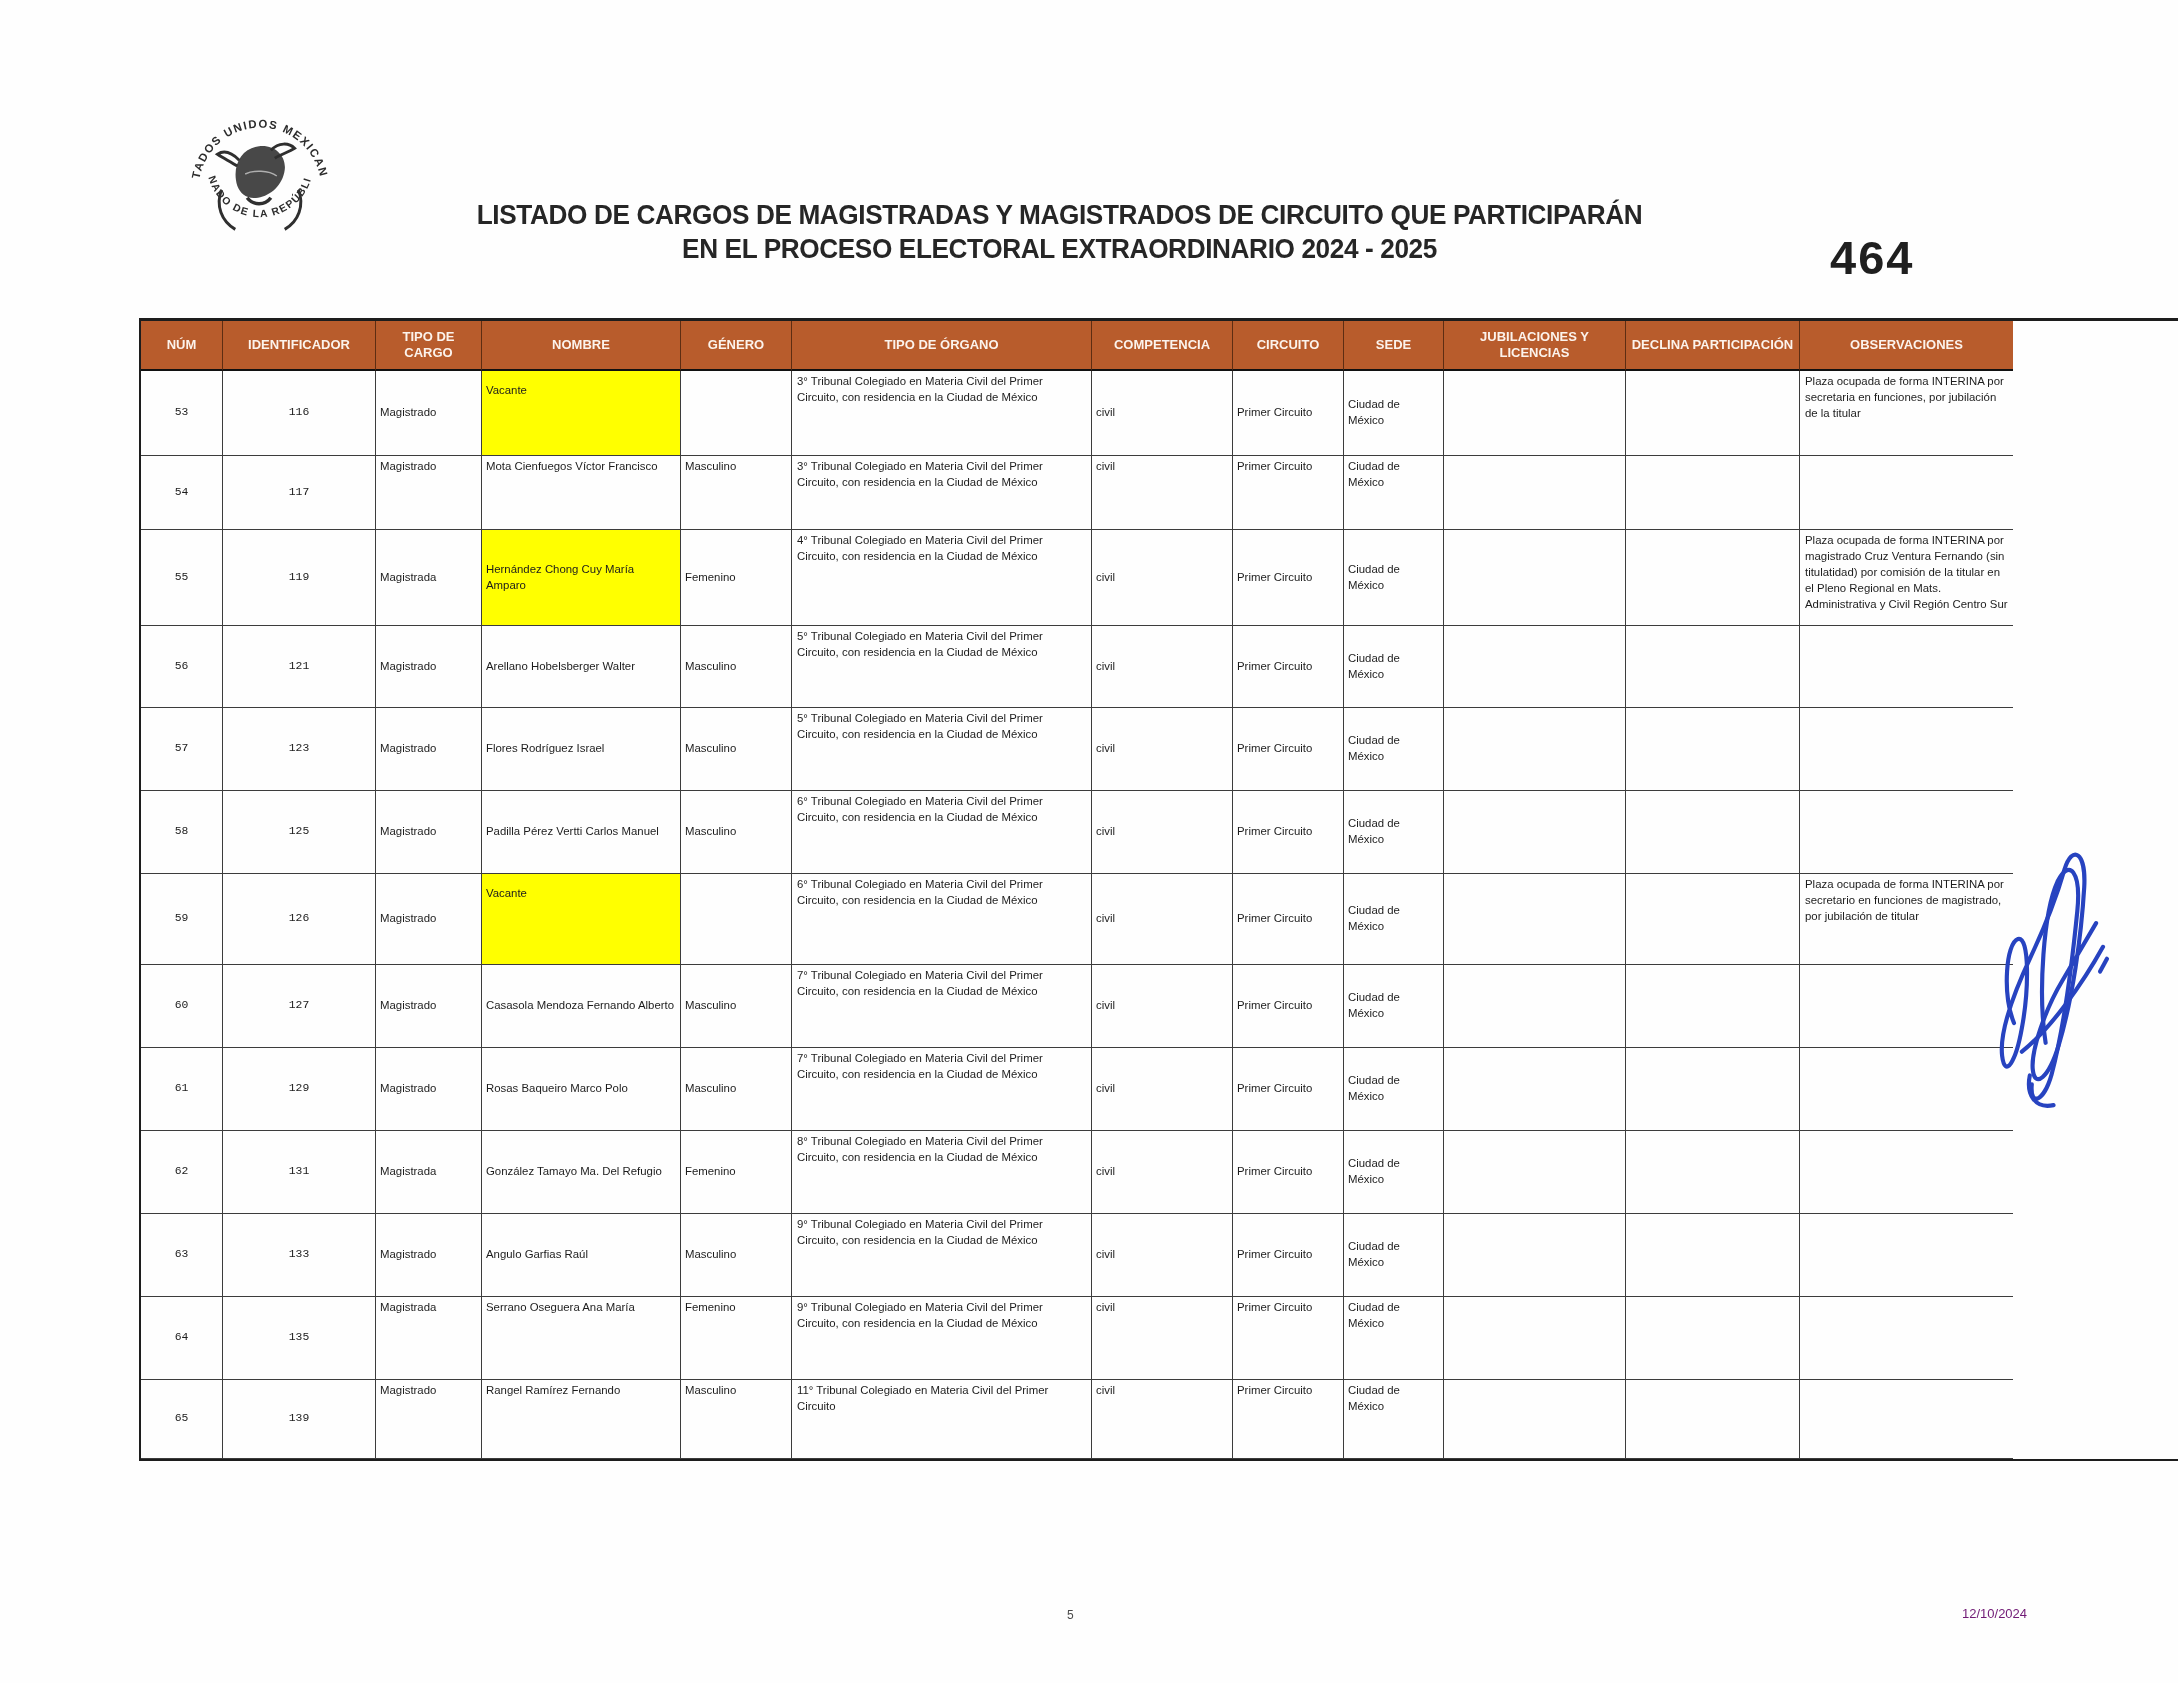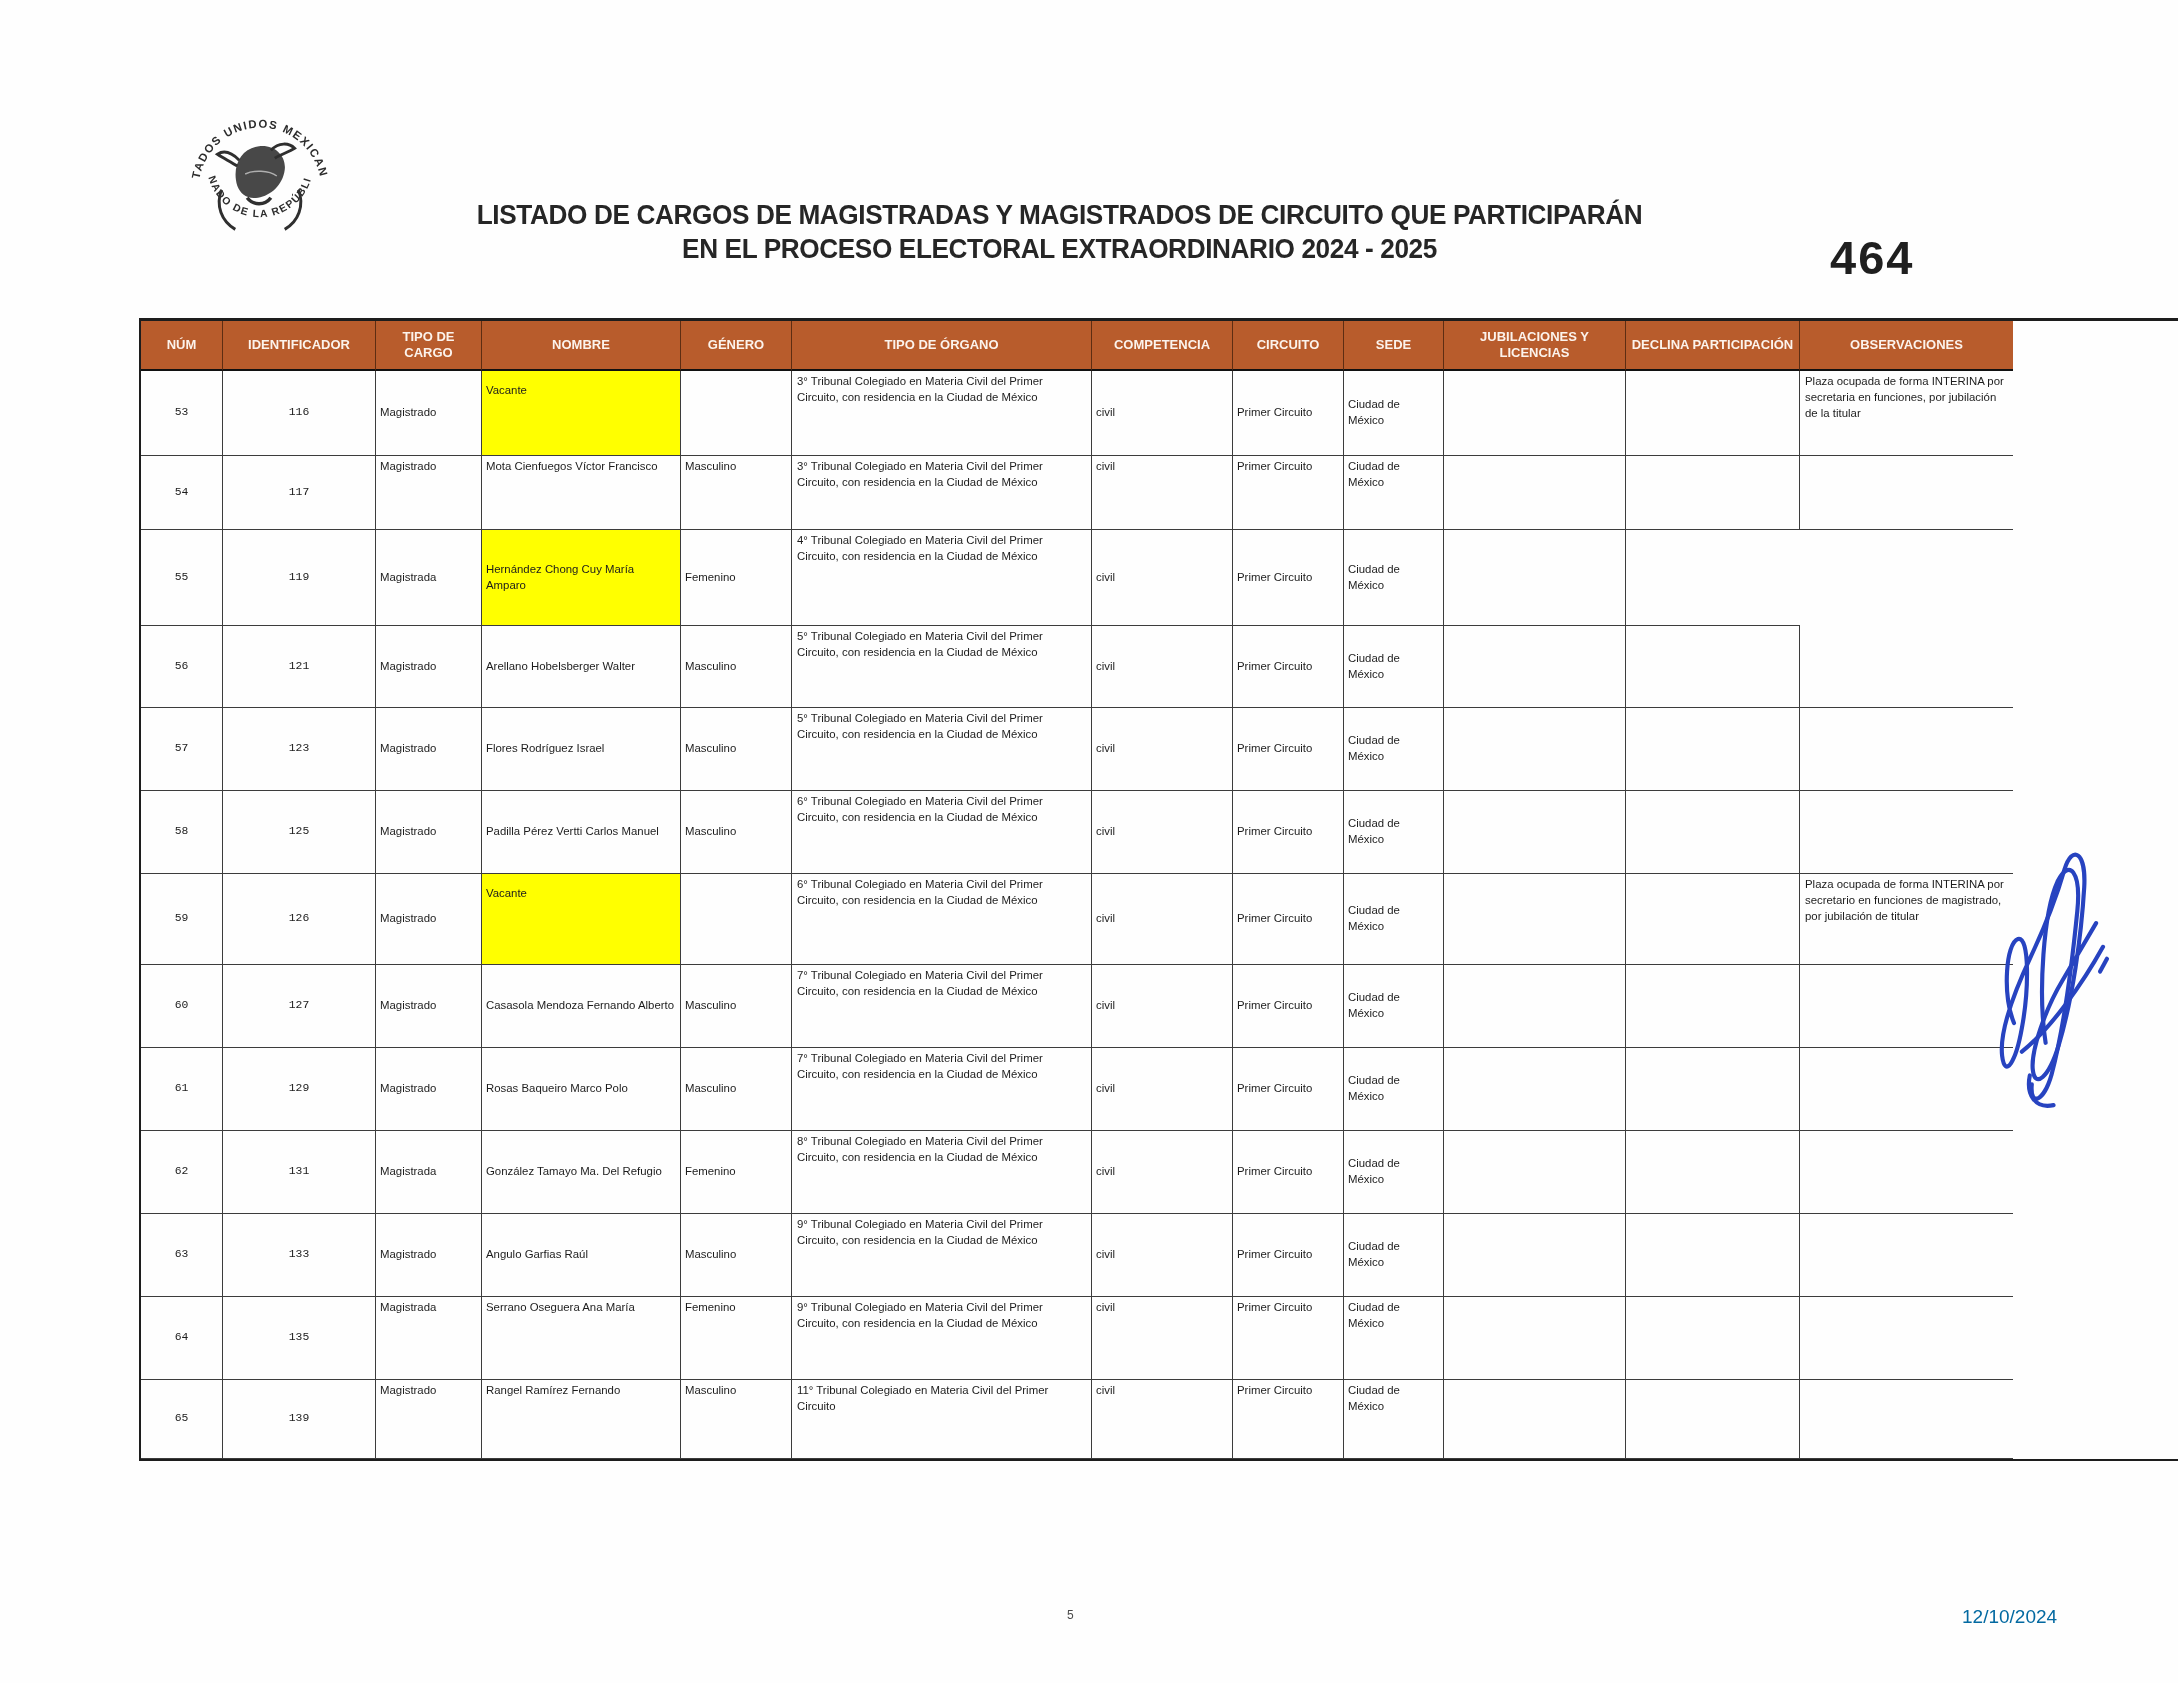--- a/index.html
+++ b/index.html
@@ -23,21 +23,21 @@
   .cleft{justify-content:flex-start;padding:2px 4px;text-align:left;}
   .cblock{padding:3px 5px 2px 5px;}
   .top-align .cflex.cleft{align-items:flex-start;padding-top:3px;}
   .vac{align-items:flex-start !important;padding-top:12px;}
   .hl{background:#ffff00;}
   b{font-weight:normal;}
 
   
   .signature{position:absolute;left:1984px;top:840px;width:149px;height:277px;}
   .footer-page{position:absolute;left:1067px;top:1608px;font-size:12px;color:#4a4a4a;}
-  .footer-date{position:absolute;left:1962px;top:1606px;font-size:19px;color:#0369a1;}
+  .footer-date{position:absolute;left:1962px;top:1606px;font-size:13px;color:#701a75;}
 </style>
 </head>
 <body>
 
 <div class="page">
 
   <svg class="seal" viewBox="0 0 170 170">
     <defs>
       <path id="sealTop" d="M 24,88 A 62,62 0 0 1 146,88" fill="none"></path>
       <path id="sealBot" d="M 32,84 A 54,54 0 0 0 138,84" fill="none"></path>
@@ -115,20 +115,21 @@
           <div class="cell cflex ccenter">119</div>
           <div class="cell cflex cleft">Magistrada</div>
           <div class="cell cflex cleft hl">Hernández Chong Cuy María Amparo</div>
           <div class="cell cflex cleft">Femenino</div>
           <div class="cell cblock">4° Tribunal Colegiado en Materia Civil del Primer Circuito, con residencia en la Ciudad de México</div>
           <div class="cell cflex cleft">civil</div>
           <div class="cell cflex cleft">Primer Circuito</div>
           <div class="cell cflex cleft">Ciudad de México</div>
           <div class="cell cflex cleft"></div>
           <div class="cell cflex cleft"></div>
+          <div class="cell cblock">Plaza ocupada de forma <b>INTERINA</b> por magistrado Cruz Ventura Fernando <b>(sin titulatidad)</b> por comisión de la titular en el Pleno Regional en Mats. Administrativa y Civil Región Centro Sur</div>
         </div>
         <div class="trow" style="min-height: 82px;">
           <div class="cell cflex ccenter">56</div>
           <div class="cell cflex ccenter">121</div>
           <div class="cell cflex cleft">Magistrado</div>
           <div class="cell cflex cleft">Arellano Hobelsberger Walter</div>
           <div class="cell cflex cleft">Masculino</div>
           <div class="cell cblock">5° Tribunal Colegiado en Materia Civil del Primer Circuito, con residencia en la Ciudad de México</div>
           <div class="cell cflex cleft">civil</div>
           <div class="cell cflex cleft">Primer Circuito</div>

